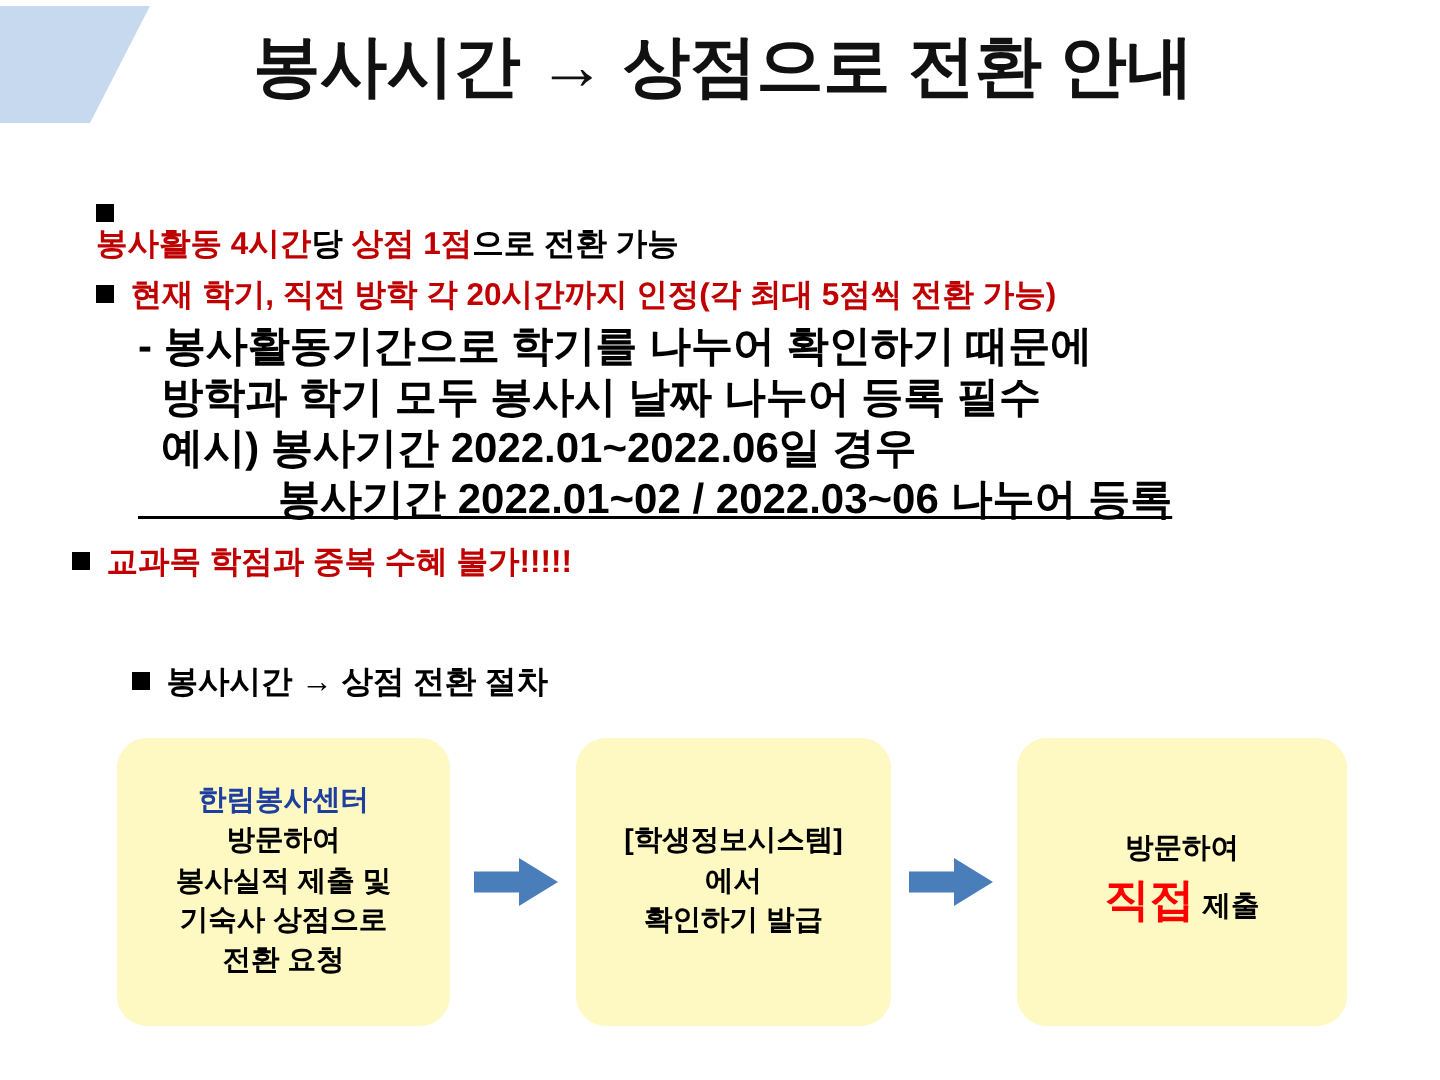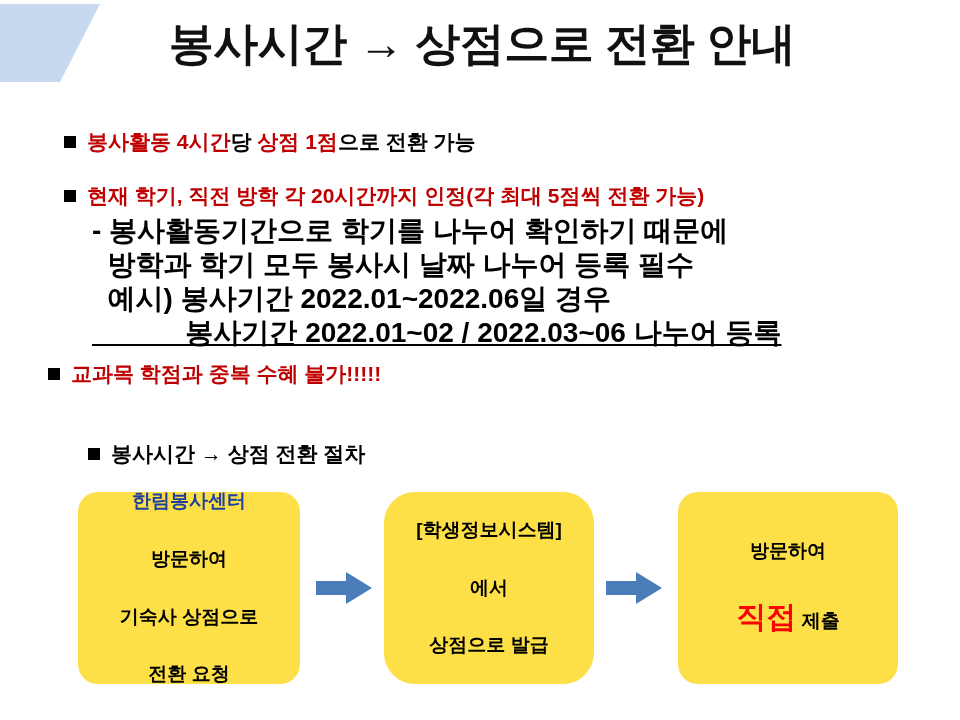--- a/index.html
+++ b/index.html
@@ -89,36 +89,35 @@
     position: absolute;
     left: 78px;
     top: 492px;
     width: 820px;
     height: 192px;
   }
   .flow-box {
     position: absolute;
     top: 0;
     height: 192px;
-    background: #fde047;
+    background: #fef9c3;
     border-radius: 20px;
     display: flex;
     flex-direction: column;
     align-items: center;
     justify-content: center;
     text-align: center;
     font-size: 19px;
     font-weight: bold;
     color: #000000;
     line-height: 1.42;
     box-sizing: border-box;
-    gap: 31px;
   }
   .box1 { left: 0px;   width: 222px; }
-  .box2 { left: 306px; width: 210px; border-radius: 31px; }
+  .box2 { left: 306px; width: 210px; }
   .box3 { left: 600px; width: 220px; }
 
   .box-line.blue { color: #1f3fa0; }
   .box-line.bigred {
     color: #ff0000;
     font-size: 30px;
     font-weight: bold;
   }
   .box-line.bigred .suffix {
     color: #000000;
@@ -139,21 +138,21 @@
 </style>
 </head>
 <body>
 
 <div class="header">
   <div class="header-band"></div>
   <div class="header-band-clip"></div>
   <div class="header-title">봉사시간 → 상점으로 전환 안내</div>
 </div>
 
-<div class="bullet-row" style="left:64px; top:128px;">
+<div class="bullet-row" style="left:64px; top:128px;flex-direction:column;">
   <span class="bullet-sq"></span>
   <span>
     <span class="red">봉사활동 4시간</span><span class="black">당 </span><span class="red">상점 1점</span><span class="black">으로 전환 가능</span>
   </span>
 </div>
 
 <div class="bullet-row" style="left:64px; top:182px;">
   <span class="bullet-sq"></span>
   <span class="red">현재 학기, 직전 방학 각 20시간까지 인정(각 최대 5점씩 전환 가능)</span>
 </div>
@@ -171,34 +170,35 @@
 <div class="bullet-row" style="left:64px; top:440px;padding-left:24px;">
   <span class="bullet-sq"></span>
   <span class="black">봉사시간 → 상점 전환 절차</span>
 </div>
 
 <div class="flow">
 
   <div class="flow-box box1">
     <div class="box-line blue">한림봉사센터</div>
     <div class="box-line">방문하여</div>
+    <div class="box-line">봉사실적 제출 및</div>
     <div class="box-line">기숙사 상점으로</div>
     <div class="box-line">전환 요청</div>
   </div>
 
   <div class="arrow arrow-a">
     <svg width="56" height="32" viewBox="0 0 56 32" xmlns="http://www.w3.org/2000/svg">
       <polygon points="0,9 30,9 30,0 56,16 30,32 30,23 0,23" fill="#4a7ebb"></polygon>
     </svg>
   </div>
 
   <div class="flow-box box2">
     <div class="box-line">[학생정보시스템]</div>
     <div class="box-line">에서</div>
-    <div class="box-line">상점으로 발급</div>
+    <div class="box-line">확인하기 발급</div>
   </div>
 
   <div class="arrow arrow-b">
     <svg width="56" height="32" viewBox="0 0 56 32" xmlns="http://www.w3.org/2000/svg">
       <polygon points="0,9 30,9 30,0 56,16 30,32 30,23 0,23" fill="#4a7ebb"></polygon>
     </svg>
   </div>
 
   <div class="flow-box box3">
     <div class="box-line">방문하여</div>

